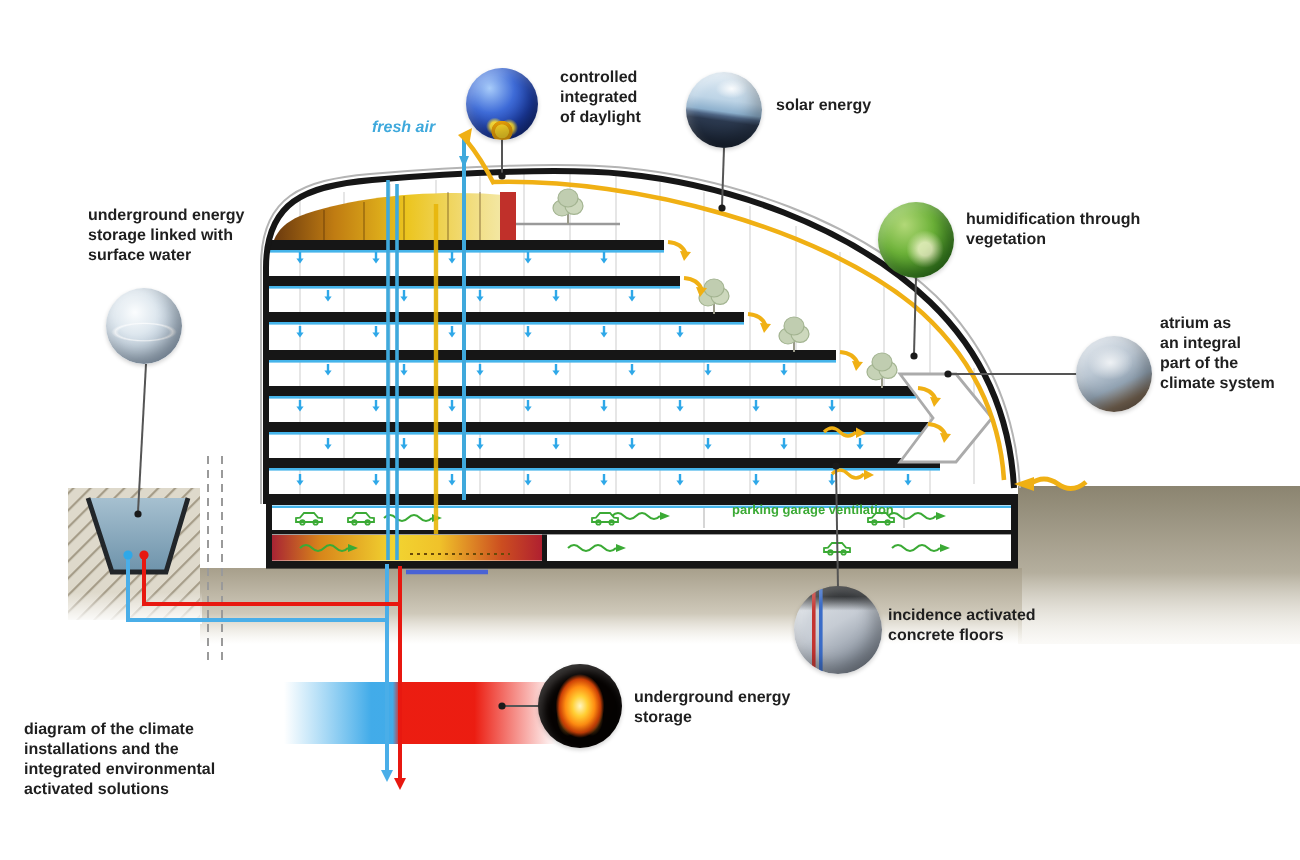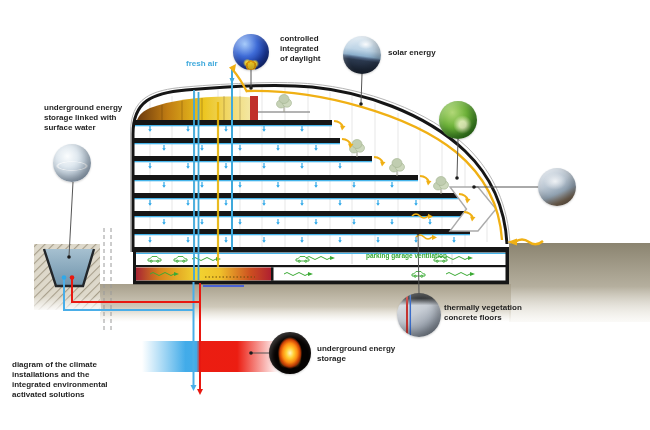--- a/index.html
+++ b/index.html
@@ -1,20 +1,20 @@
 <!DOCTYPE html>
 <html><head>
 <meta charset="utf-8">
 <style>
   html,body{margin:0;padding:0;background:#fff;}
   #stage{position:relative;width:650px;height:430px;background:#fff;overflow:hidden;
          font-family:"Liberation Sans",sans-serif;}
   #diagram-svg{position:absolute;left:0;top:0;}
   .lbl{position:absolute;font:bold 8px/10px "Liberation Sans",sans-serif;color:#1f1f1f;white-space:pre-line;}
-  #lbl-fresh{color:#3fa9dc;}
+  #lbl-fresh{color:#3fa9dc;font-style:italic;}
   #lbl-parking{font:bold 6.5px/7px "Liberation Sans",sans-serif;color:#3baa35;}
   .sph{position:absolute;border-radius:50%;
        box-shadow:inset -4px -5px 8px rgba(0,0,0,.28),inset 2px 3px 5px rgba(255,255,255,.22),0 1px 2px rgba(0,0,0,.18);}
   #sph-water{left:53px;top:144px;width:38px;height:38px;background:
     radial-gradient(60% 18% at 50% 58%, rgba(255,255,255,0) 55%, rgba(255,255,255,.7) 63%, rgba(255,255,255,0) 72%),
     radial-gradient(circle at 38% 32%, #fbfdfe 0%, #dfe8ef 30%, #b7c7d6 60%, #90a5bc 85%, #7e93ac 100%);}
   #sph-daylight{left:233px;top:34px;width:36px;height:36px;background:
     radial-gradient(circle at 50% 88%, #ffd929 0% 9%, #eea409 10% 14%, rgba(0,0,0,0) 15%),
     radial-gradient(circle at 40% 81%, #ffe23d 0% 6%, rgba(0,0,0,0) 12%),
     radial-gradient(circle at 60% 83%, #ffe23d 0% 6%, rgba(0,0,0,0) 12%),
@@ -337,24 +337,30 @@
 <div class="sph" id="sph-humid"></div>
 <div class="sph" id="sph-atrium"></div>
 <div class="sph" id="sph-thermal"></div>
 <div class="sph" id="sph-fire"></div>
 
 <div class="lbl" id="lbl-fresh" style="left:186px;top:59px">fresh air</div>
 <div class="lbl" style="left:280px;top:34px">controlled
 integrated
 of daylight</div>
 <div class="lbl" style="left:388px;top:48px">solar energy</div>
+<div class="lbl" style="left:483px;top:105px">humidification through
+vegetation</div>
+<div class="lbl" style="left:580px;top:157px;width:70px">atrium as
+an integral
+part of the
+climate system</div>
 <div class="lbl" style="left:44px;top:103px">underground energy
 storage linked with
 surface water</div>
-<div class="lbl" style="left:444px;top:303px">thermally vegetation
+<div class="lbl" style="left:444px;top:303px">incidence activated
 concrete floors</div>
 <div class="lbl" style="left:317px;top:344px">underground energy
 storage</div>
 <div class="lbl" id="lbl-parking" style="left:366px;top:252px">parking garage ventilation</div>
 <div class="lbl" style="left:12px;top:360px">diagram of the climate
 installations and the
 integrated environmental
 activated solutions</div>
 
 </div>

